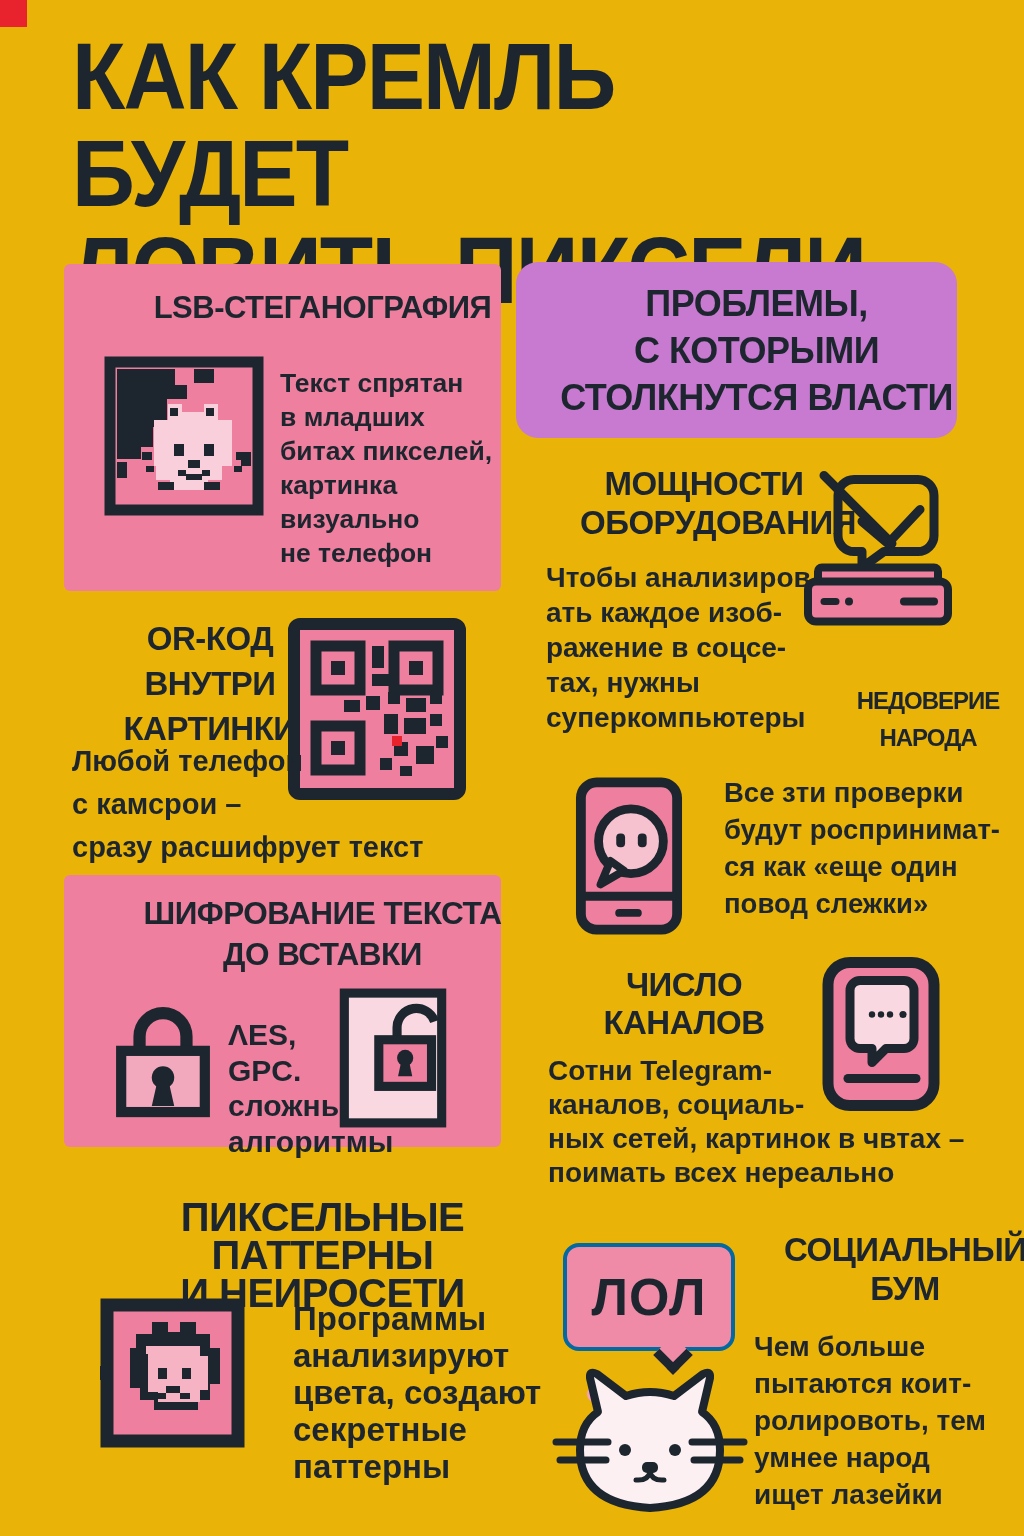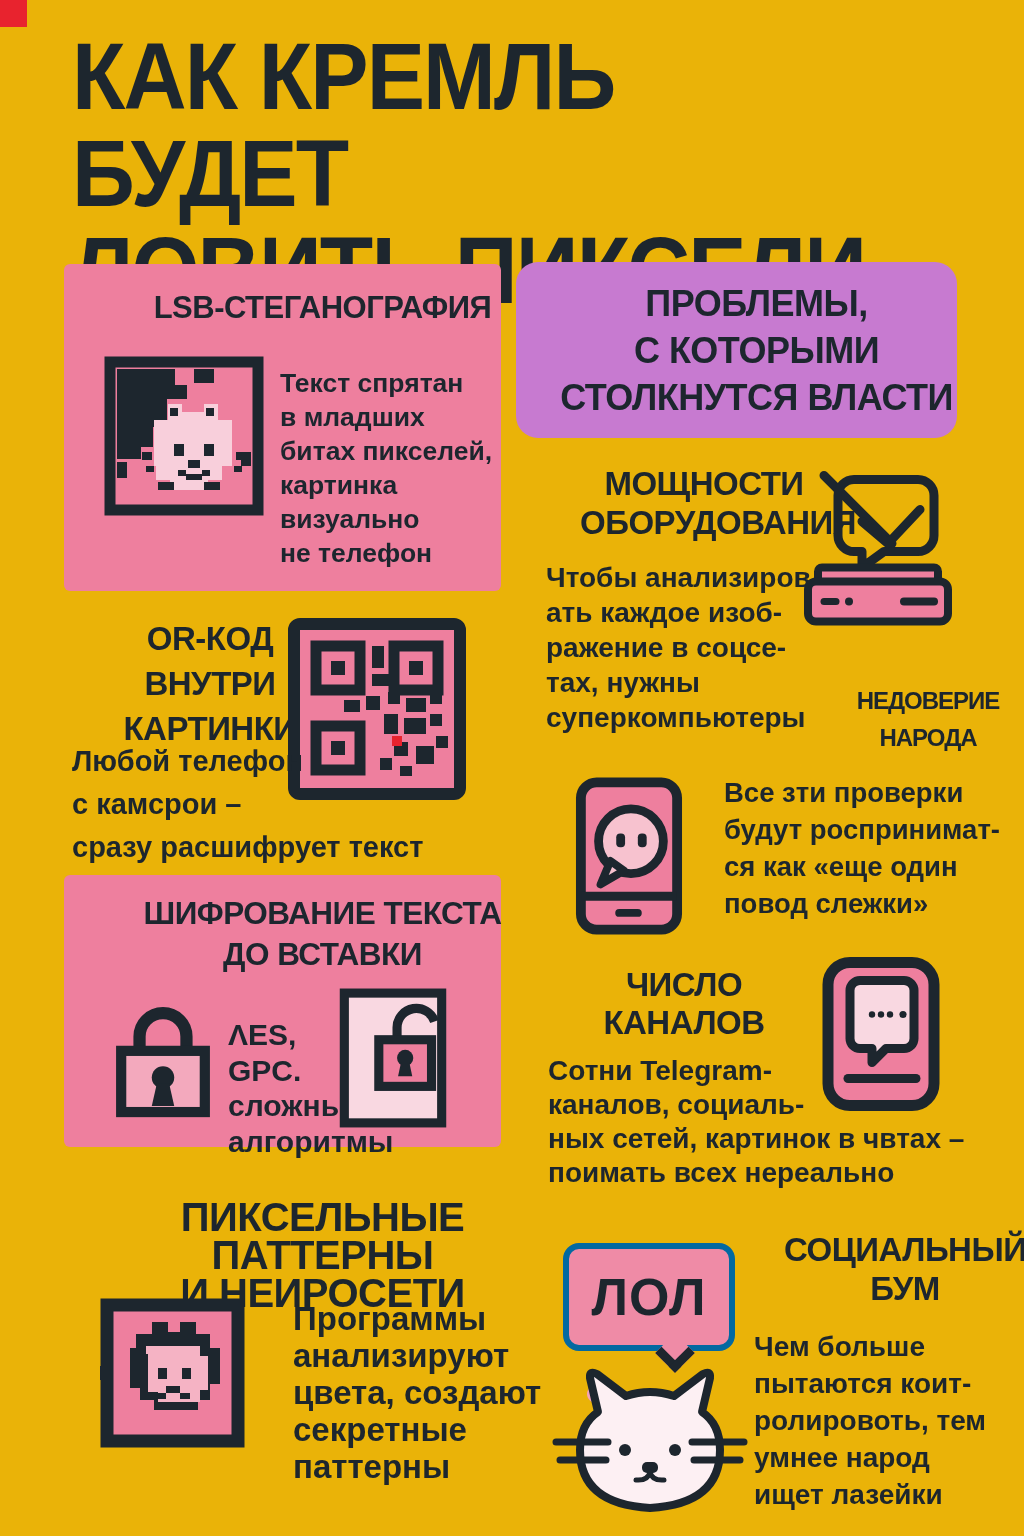--- a/index.html
+++ b/index.html
@@ -7,21 +7,21 @@
   .poster{position:relative;width:1024px;height:1536px;overflow:hidden;background:#eab308;}
   .abs{position:absolute;}
   .pre{white-space:pre-line;}
   .headline{font-size:94px;line-height:97px;font-weight:700;letter-spacing:-2px;transform:scaleX(.93);transform-origin:0 0;}
   .card{background:#ee7f9e;border-radius:6px;}
   .sec-title{font-weight:700;letter-spacing:-.5px;padding-left:40px;}
   .body-text{font-weight:700;}
   .center{text-align:center;}
   .corner-mark{background:#e8232e;}
   .badge{background:#c77ad0;border-radius:22px;display:flex;align-items:center;justify-content:center;}
-  .lol-bubble{background:#ef8ba6;border:6px solid #0369a1;border-radius:16px;display:flex;align-items:center;justify-content:center;font-weight:700;font-size:52px;letter-spacing:1px;box-sizing:border-box;}
+  .lol-bubble{background:#ef8ba6;border:4px solid #0369a1;border-radius:16px;display:flex;align-items:center;justify-content:center;font-weight:700;font-size:52px;letter-spacing:1px;box-sizing:border-box;}
   .lol-tail{position:absolute;left:92px;bottom:-22px;width:28px;height:28px;background:#ef8ba6;border-right:9px solid #1d262e;border-bottom:9px solid #1d262e;transform:rotate(45deg);box-sizing:border-box;}
   svg{display:block;}
 </style>
 </head>
 <body>
 
 <div class="poster">
 
   <div class="abs corner-mark" style="left:0;top:0;width:27px;height:27px;"></div>
 

